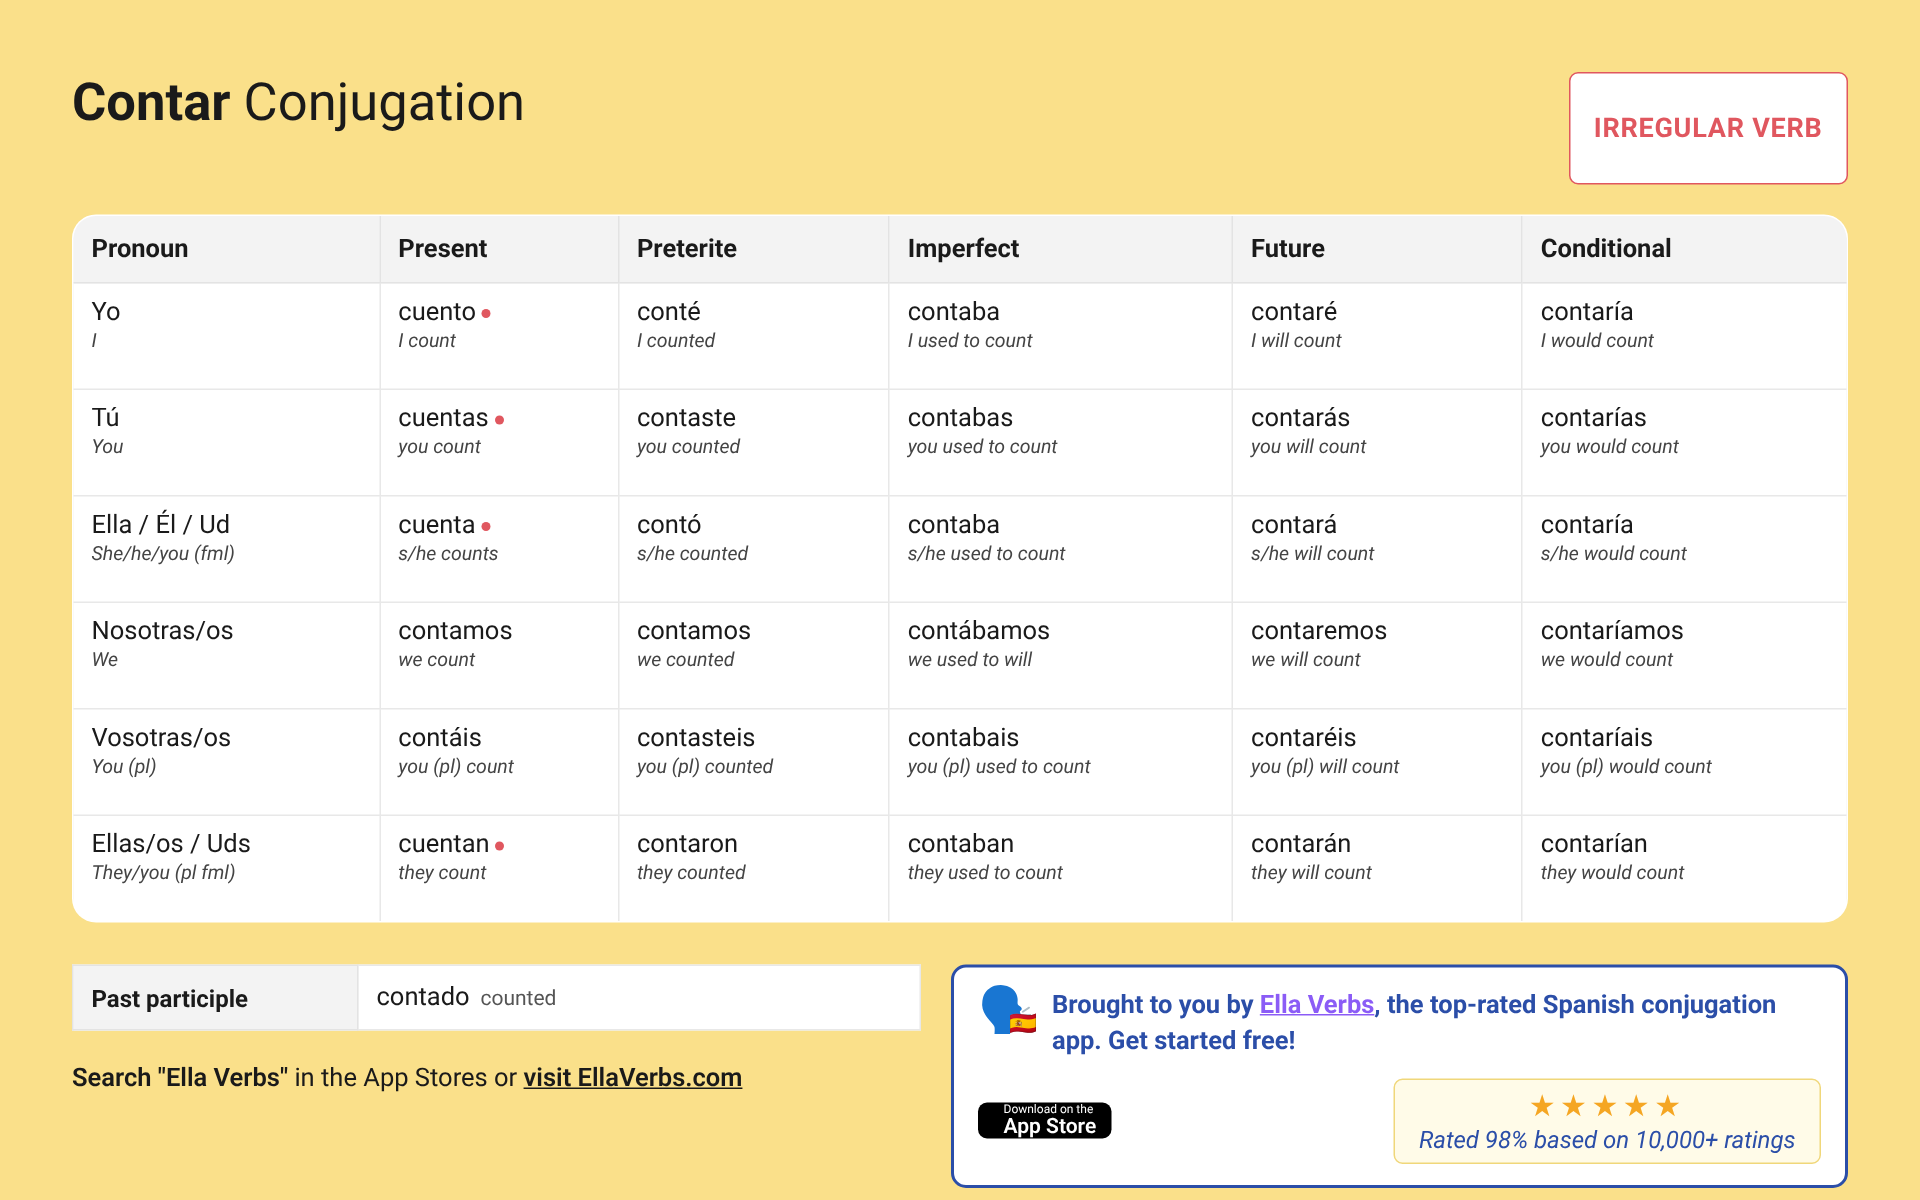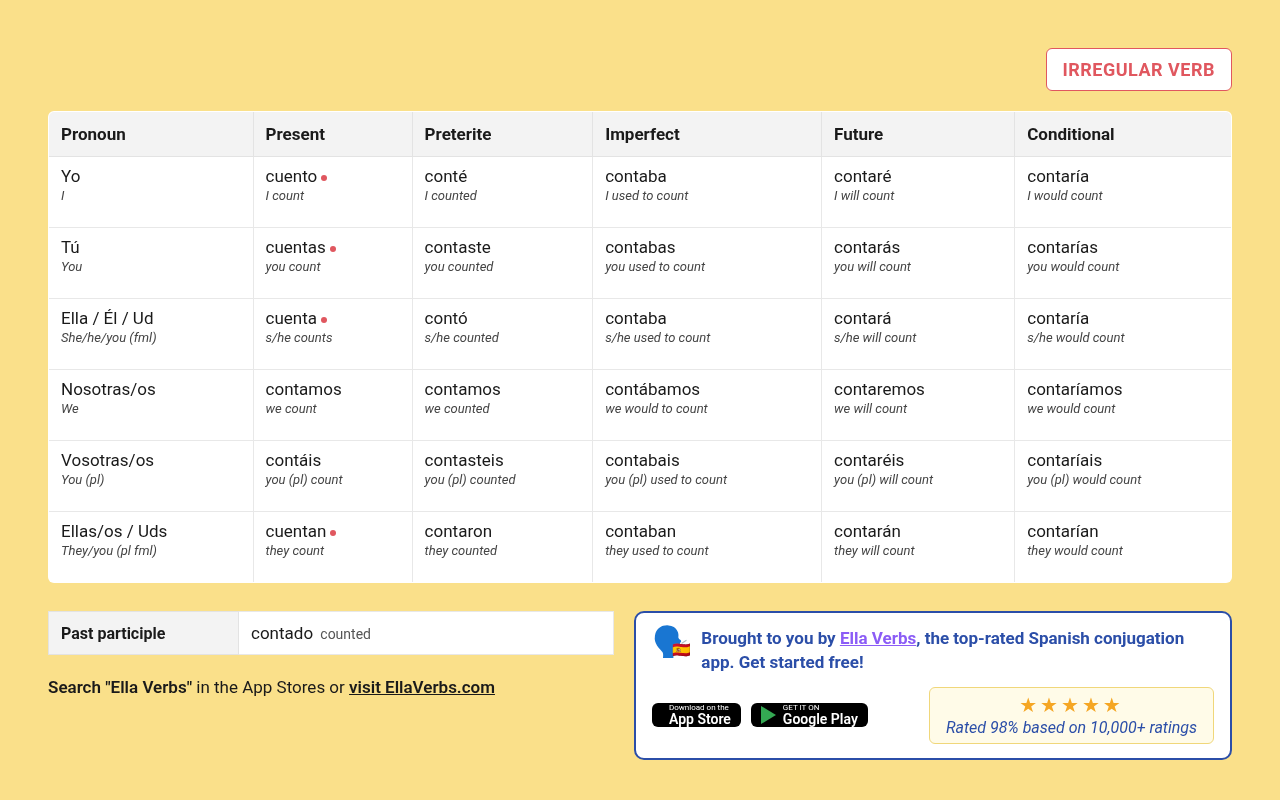--- a/index.html
+++ b/index.html
@@ -26,30 +26,30 @@
   .title-block .subtitle {
     font-size: 20px;
     font-style: italic;
   }
   .badge {
     background: #fff;
     border: 1px solid #e0575f;
     color: #e0575f;
     font-weight: 700;
     font-size: 18px;
-    padding: 10px 16px;
+    padding: 26px 16px;
     border-radius: 6px;
     letter-spacing: 0.5px;
   }
   table.conj {
     width: 100%;
     border-collapse: collapse;
     background: #fff;
     border: 1px solid #ddd;
-    border-radius: 6px;
+    border-radius: 16px;
     overflow: hidden;
   }
   table.conj th {
     background: #f3f3f3;
     text-align: left;
     padding: 12px 12px;
     font-size: 17px;
     font-weight: 700;
     border: 1px solid #e3e3e3;
   }
@@ -170,20 +170,24 @@
     text-align: center;
   }
   .stars { color: #f5a623; font-size: 20px; letter-spacing: 3px; }
   .rating-text { font-size: 16px; font-style: italic; color: #2b4ea8; margin-top: 1px; }
 </style>
 </head>
 <body>
 
 <div class="header">
   <div class="title-block">
+    <h1>
+      <span class="bold">Contar</span>
+      <span>Conjugation</span>
+    </h1>
   </div>
   <div class="badge">IRREGULAR VERB</div>
 </div>
 
 <table class="conj">
   <thead>
       <tr id="head-row">
         <th>Pronoun</th>
         <th>Present</th>
         <th>Preterite</th>
@@ -279,21 +283,21 @@
         <td>
           <div class="main-text">contamos</div>
           <div class="sub-text">we count</div>
         </td>
         <td>
           <div class="main-text">contamos</div>
           <div class="sub-text">we counted</div>
         </td>
         <td>
           <div class="main-text">contábamos</div>
-          <div class="sub-text">we would to count</div>
+          <div class="sub-text">we used to will</div>
         </td>
         <td>
           <div class="main-text">contaremos</div>
           <div class="sub-text">we will count</div>
         </td>
         <td>
           <div class="main-text">contaríamos</div>
           <div class="sub-text">we would count</div>
         </td>
       </tr>
@@ -375,26 +379,19 @@
       </div>
     </div>
     <div class="promo-bottom">
       <div class="store-badge">
         <span class="icon"></span>
         <div class="lines">
           <span class="small">Download on the</span>
           <span class="big">App Store</span>
         </div>
       </div>
-      <div class="store-badge">
-        <span class="play-tri"></span>
-        <div class="lines">
-          <span class="small">GET IT ON</span>
-          <span class="big">Google Play</span>
-        </div>
-      </div>
       <div class="rating-box">
         <div class="stars">★★★★★</div>
         <div class="rating-text">Rated 98% based on 10,000+ ratings</div>
       </div>
     </div>
   </div>
 </div>
 
 </body></html>

